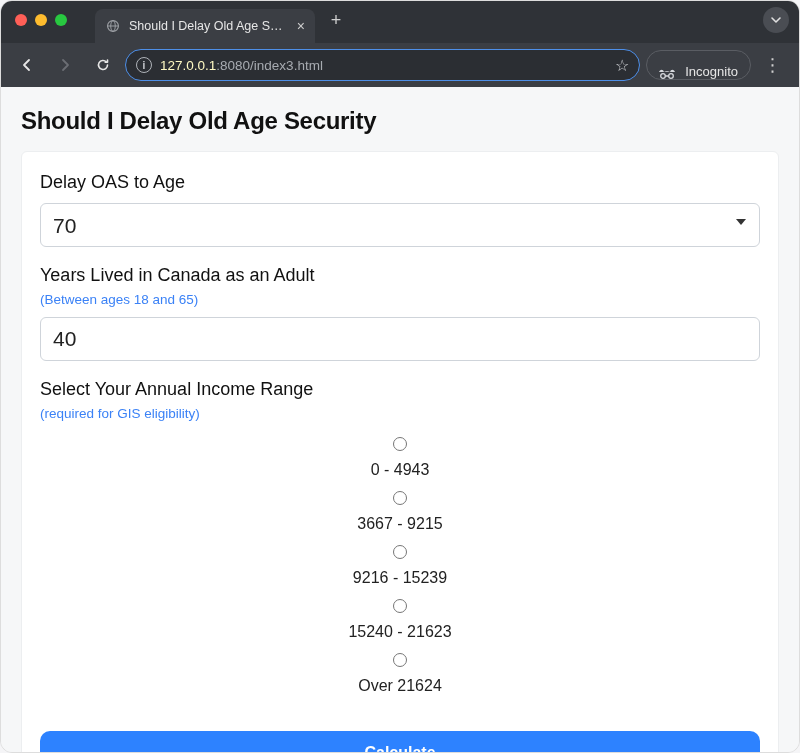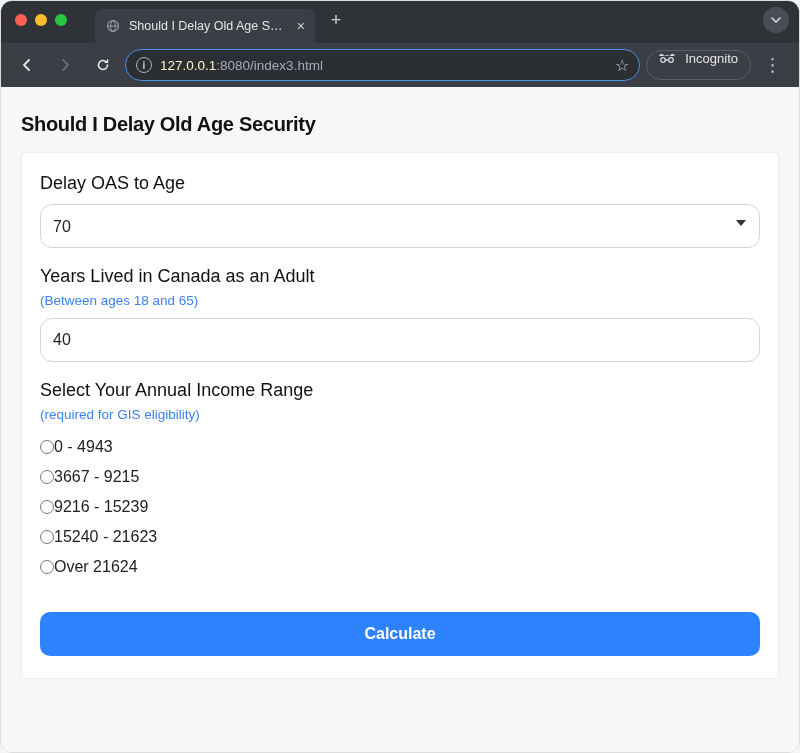--- a/index.html
+++ b/index.html
@@ -115,44 +115,44 @@
     flex:0 0 16px;
   }
   .addressbar .url-host { color: #fef9c3; }
   .addressbar .url-path { color: #a7abb1; }
   .addressbar .star { margin-left: auto; color:#cfd1d5; font-size:16px; }
 
   .incognito-pill {
     height: 30px;
     border: 1px solid #5a5d63;
     border-radius: 15px;
-    display:flex;align-items:flex-start;
+    display:flex;align-items:flex-end;
     padding: 0 12px 0 10px;
     gap: 8px;
     color:#e6e6e6;
     font-size: 13px;
   }
   .kebab {
     width:32px;height:32px;display:flex;align-items:center;justify-content:center;
     color:#cfcfcf;font-size:18px;letter-spacing:1px;
   }
 
   
   .viewport {
     background: #f6f7f8;
     height: calc(753px - 42px - 44px);
     overflow: auto;
     padding: 18px 20px 30px 20px;
   }
   .page-title {
-    font-size: 20px;
+    font-size: 24px;
     font-weight: 800;
     color: #111;
     letter-spacing: -0.3px;
-    margin: 8px 0 16px 0;
+    margin: 2px 0 16px 0;
   }
   .card {
     background: #fff;
     border-radius: 6px;
     padding: 18px 18px 22px 18px;
     border: 1px solid #eceef0;
   }
   .form-label {
     font-size: 18px;
     font-weight: 400;
@@ -164,47 +164,49 @@
     color: #3b82f6;
     margin-top: 6px;
   }
   .field {
     margin-bottom: 18px;
   }
   .select, .text-input {
     width: 100%;
     height: 44px;
     border: 1px solid #cfd4da;
-    border-radius: 12px;
+    border-radius: 6px;
     background: #fff;
     padding: 0 12px;
-    font-size: 16px;
+    font-size: 21px;
     color: #222;
     margin-top: 10px;
     appearance: none;
   }
   .select-wrap { position: relative; }
   .select-wrap::after {
     content: "";
     position: absolute;
     right: 14px; top: 50%;
     width: 0;height:0;
     border-left: 5px solid transparent;
     border-right: 5px solid transparent;
     border-top: 6px solid #333;
     transform: translateY(-1px);
     pointer-events: none;
   }
   .radio-list { margin-top: 10px; }
   .radio-item {
     display: flex;
     align-items: center;
+    gap: 10px;
     font-size: 16px;
     color: #222;
     padding: 6px 0;
+    flex-direction: column;
   }
   .radio-item input[type=radio] {
     width: 14px; height: 14px;
   }
   .calc-btn {
     width: 100%;
     height: 44px;
     background: #2d82ff;
     color: #fff;
     border: none;

